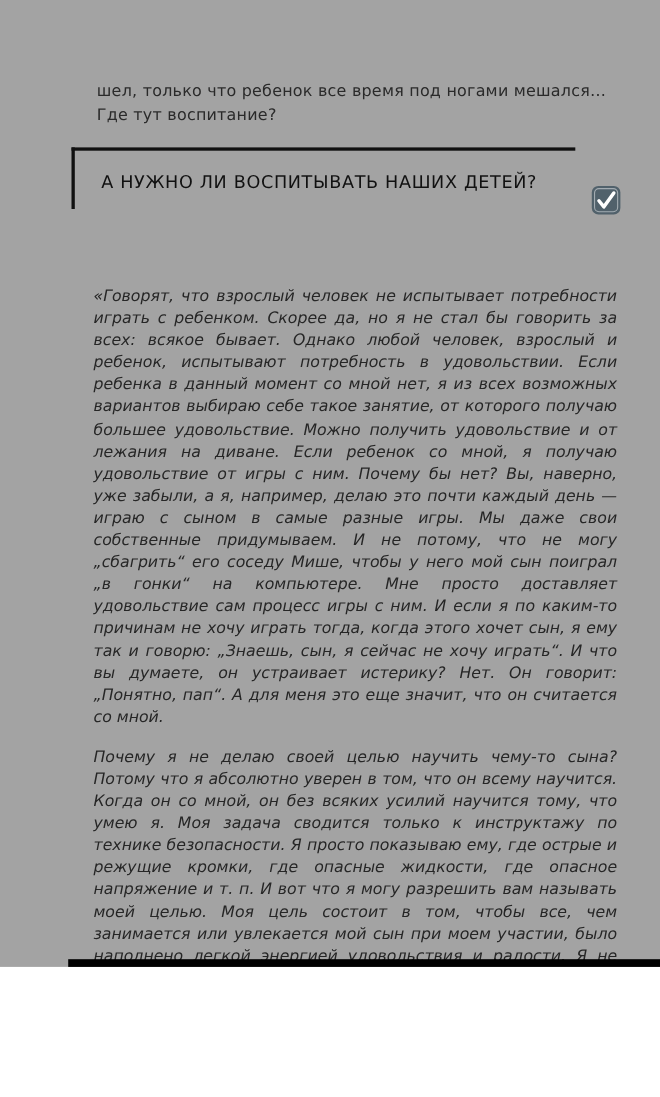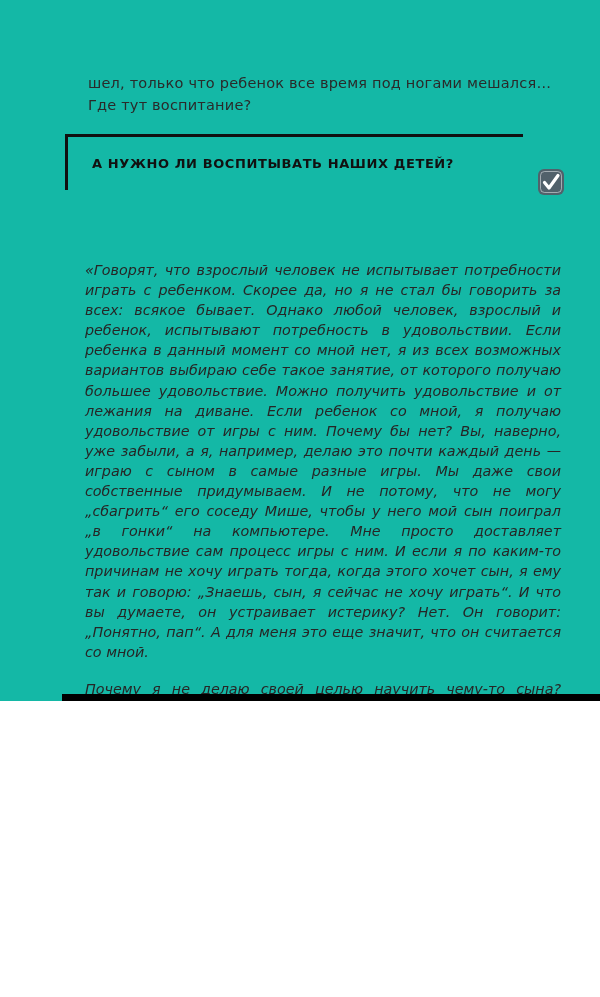--- a/index.html
+++ b/index.html
@@ -4,22 +4,22 @@
 <style>
   html, body {
     margin: 0;
     padding: 0;
     background: #ffffff;
     font-family: "DejaVu Sans", "Liberation Sans", sans-serif;
   }
   .page {
     position: relative;
     width: 600px;
-    height: 701px;
-    background: #14b8a6;
+    height: 879px;
+    background: #a3a3a3;
     overflow: hidden;
     color: #1f1f1f;
   }
   .intro {
     position: absolute;
     left: 88px;
     top: 72px;
     width: 478px;
     font-size: 14.5px;
     line-height: 22px;
@@ -31,22 +31,22 @@
     left: 65px;
     top: 134px;
     width: 458px;
     height: 56px;
     box-sizing: border-box;
     border-top: 3px solid #101010;
     border-left: 3px solid #101010;
     padding: 19px 0 0 24px;
   }
   .heading-box .heading-text {
-    font-size: 13px;
-    font-weight: bold;
+    font-size: 16px;
+    font-weight: normal;
     letter-spacing: 0.6px;
     color: #111111;
   }
   .check-icon {
     position: absolute;
     left: 537px;
     top: 168px;
     width: 28px;
     height: 28px;
   }

